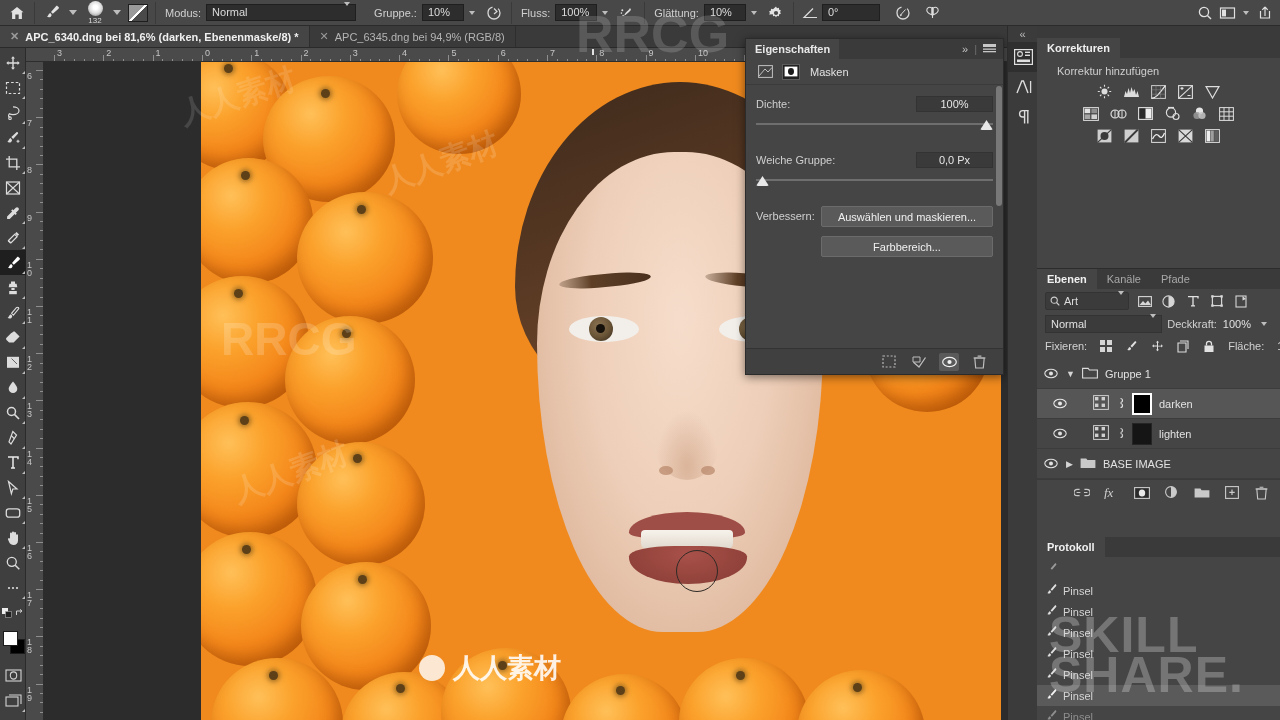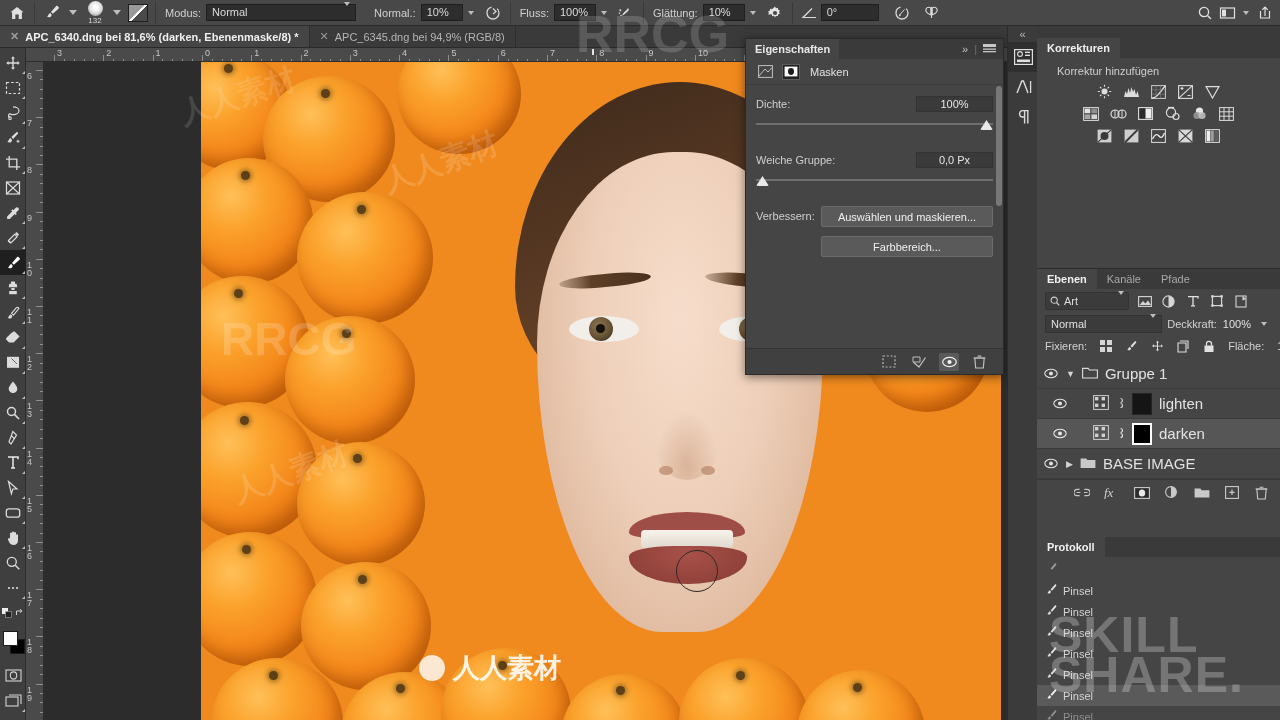--- a/index.html
+++ b/index.html
@@ -280,21 +280,21 @@
   }
   .mini-val { width: 36px; font-size: 11px; color: #e0e0e0; text-align: right; }
   .lock-row { height: 22px; display: flex; align-items: center; gap: 13px; }
   .layer {
     height: 30px; display: flex; align-items: center; gap: 7px; padding: 0 5px;
     border-bottom: 1px solid #3c3c3c;
   }
   .layer.sel { background: #565656; }
   .eye { width: 17px; height: 17px; display: flex; align-items: center; justify-content: center; }
   .lthumb { width: 20px; height: 22px; border: 1px solid #252525; }
-  .lname { font-size: 15px; color: #e2e2e2; }
+  .lname { font-size: 11px; color: #e2e2e2; }
   .layers-footer {
     height: 26px; display: flex; align-items: center; justify-content: flex-end;
     gap: 13px; padding-right: 10px; background: #454545; border-top: 1px solid #3a3a3a;
   }
   .hist-item { height: 21px; display: flex; align-items: center; gap: 8px; padding-left: 26px; font-size: 11px; color: #d5d5d5; }
   .hist-item.sel { background: #5a5a5a; }
   .hist-item.dim { color: #8e8e8e; }
 </style>
 </head>
 <body>
@@ -324,21 +324,21 @@
     </div>
     <div class="ob-sep"></div>
     <div class="ob-item">
       <span class="ob-label">Modus:</span>
       <div class="ob-field wide">
         <span>Normal</span>
         <span style="margin-left:auto;"><span class="caret sm" style="margin:0;"></span></span>
       </div>
     </div>
     <div class="ob-item" style="margin-left:12px;">
-      <span class="ob-label">Normal.:</span>
+      <span class="ob-label">Gruppe.:</span>
       <div class="ob-field num">
         <span>10%</span>
       </div>
       <span class="caret sm"></span>
     </div>
     <div class="ob-icon">
       <svg width="16" height="16" viewBox="0 0 16 16">
           <circle cx="8" cy="8" r="6" fill="none" stroke="#d8d8d8" stroke-width="1.3" stroke-dasharray="26 6"></circle>
           <path d="M8 3.5 L11 6.5 L8 9" fill="none" stroke="#d8d8d8" stroke-width="1.2"></path>
         </svg>
@@ -1209,68 +1209,68 @@
               <circle cx="7" cy="5.5" r="2" fill="#e0e0e0"></circle>
             </svg>
           </span>
         <span style="color:#d4d4d4;font-size:9px;">▼</span>
         <span><svg width="16" height="13" viewBox="0 0 16 13">
               <path d="M.6 2.4h5.6l1.2 1.6h8v8H.6z" fill="none" stroke="#dcdcdc" stroke-width="1.1"></path>
             </svg></span>
         <span class="lname">Gruppe 1</span>
       </div>
 
-      <div class="layer" style="padding-left:14px;">
+      <div class="layer sel" style="padding-left:14px;">
         <span class="eye">
             <svg width="14" height="11" viewBox="0 0 14 11">
-              <ellipse cx="7" cy="5.5" rx="6.2" ry="4.2" fill="none" stroke="#e0e0e0" stroke-width="1.1"></ellipse>
-              <circle cx="7" cy="5.5" r="2" fill="#e0e0e0"></circle>
+              <ellipse cx="7" cy="5.5" rx="6.2" ry="4.2" fill="none" stroke="#e8e8e8" stroke-width="1.1"></ellipse>
+              <circle cx="7" cy="5.5" r="2" fill="#e8e8e8"></circle>
             </svg>
           </span>
         <span style="margin-left:18px;">
           <svg width="16" height="15" viewBox="0 0 16 15">
               <rect x=".6" y=".6" width="14.8" height="13.8" fill="none" stroke="#cfcfcf" stroke-width="1"></rect>
               <g fill="#cfcfcf">
                 <rect x="2" y="2" width="3.4" height="3.4"></rect>
                 <rect x="8.6" y="2" width="3.4" height="3.4"></rect>
                 <rect x="2" y="8.6" width="3.4" height="3.4"></rect>
                 <rect x="8.6" y="8.6" width="3.4" height="3.4"></rect>
               </g>
             </svg>
         </span>
         <span><svg width="9" height="14" viewBox="0 0 9 14">
-              <path d="M4.5 2.5a2 2 0 010 4M4.5 7.5a2 2 0 010 4" fill="none" stroke="#d0d0d0" stroke-width="1.2"></path>
+              <path d="M4.5 2.5a2 2 0 010 4M4.5 7.5a2 2 0 010 4" fill="none" stroke="#e0e0e0" stroke-width="1.2"></path>
             </svg></span>
-        <span class="lthumb" style="background:#151515;"></span>
-        <span class="lname">lighten</span>
-      </div>
-
-      <div class="layer sel" style="padding-left:14px;">
+        <span class="lthumb" style="background:#000;border:2px solid #fff;"></span>
+        <span class="lname">darken</span>
+      </div>
+
+      <div class="layer" style="padding-left:14px;">
         <span class="eye">
             <svg width="14" height="11" viewBox="0 0 14 11">
-              <ellipse cx="7" cy="5.5" rx="6.2" ry="4.2" fill="none" stroke="#e8e8e8" stroke-width="1.1"></ellipse>
-              <circle cx="7" cy="5.5" r="2" fill="#e8e8e8"></circle>
+              <ellipse cx="7" cy="5.5" rx="6.2" ry="4.2" fill="none" stroke="#e0e0e0" stroke-width="1.1"></ellipse>
+              <circle cx="7" cy="5.5" r="2" fill="#e0e0e0"></circle>
             </svg>
           </span>
         <span style="margin-left:18px;">
           <svg width="16" height="15" viewBox="0 0 16 15">
               <rect x=".6" y=".6" width="14.8" height="13.8" fill="none" stroke="#cfcfcf" stroke-width="1"></rect>
               <g fill="#cfcfcf">
                 <rect x="2" y="2" width="3.4" height="3.4"></rect>
                 <rect x="8.6" y="2" width="3.4" height="3.4"></rect>
                 <rect x="2" y="8.6" width="3.4" height="3.4"></rect>
                 <rect x="8.6" y="8.6" width="3.4" height="3.4"></rect>
               </g>
             </svg>
         </span>
         <span><svg width="9" height="14" viewBox="0 0 9 14">
-              <path d="M4.5 2.5a2 2 0 010 4M4.5 7.5a2 2 0 010 4" fill="none" stroke="#e0e0e0" stroke-width="1.2"></path>
+              <path d="M4.5 2.5a2 2 0 010 4M4.5 7.5a2 2 0 010 4" fill="none" stroke="#d0d0d0" stroke-width="1.2"></path>
             </svg></span>
-        <span class="lthumb" style="background:#000;border:2px solid #fff;"></span>
-        <span class="lname">darken</span>
+        <span class="lthumb" style="background:#151515;"></span>
+        <span class="lname">lighten</span>
       </div>
 
       <div class="layer">
         <span class="eye">
             <svg width="14" height="11" viewBox="0 0 14 11">
               <ellipse cx="7" cy="5.5" rx="6.2" ry="4.2" fill="none" stroke="#e0e0e0" stroke-width="1.1"></ellipse>
               <circle cx="7" cy="5.5" r="2" fill="#e0e0e0"></circle>
             </svg>
           </span>
         <span style="color:#d4d4d4;font-size:9px;">▶</span>

